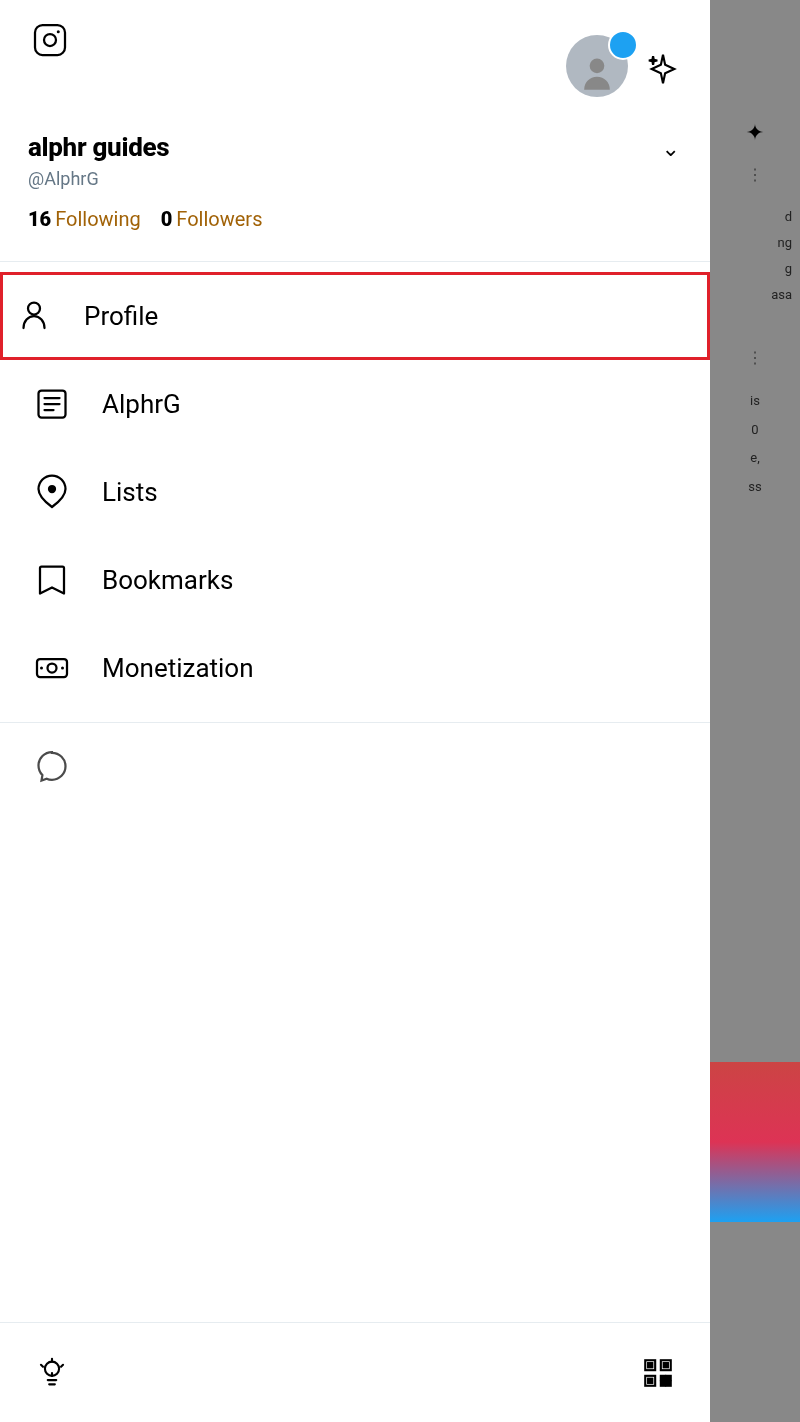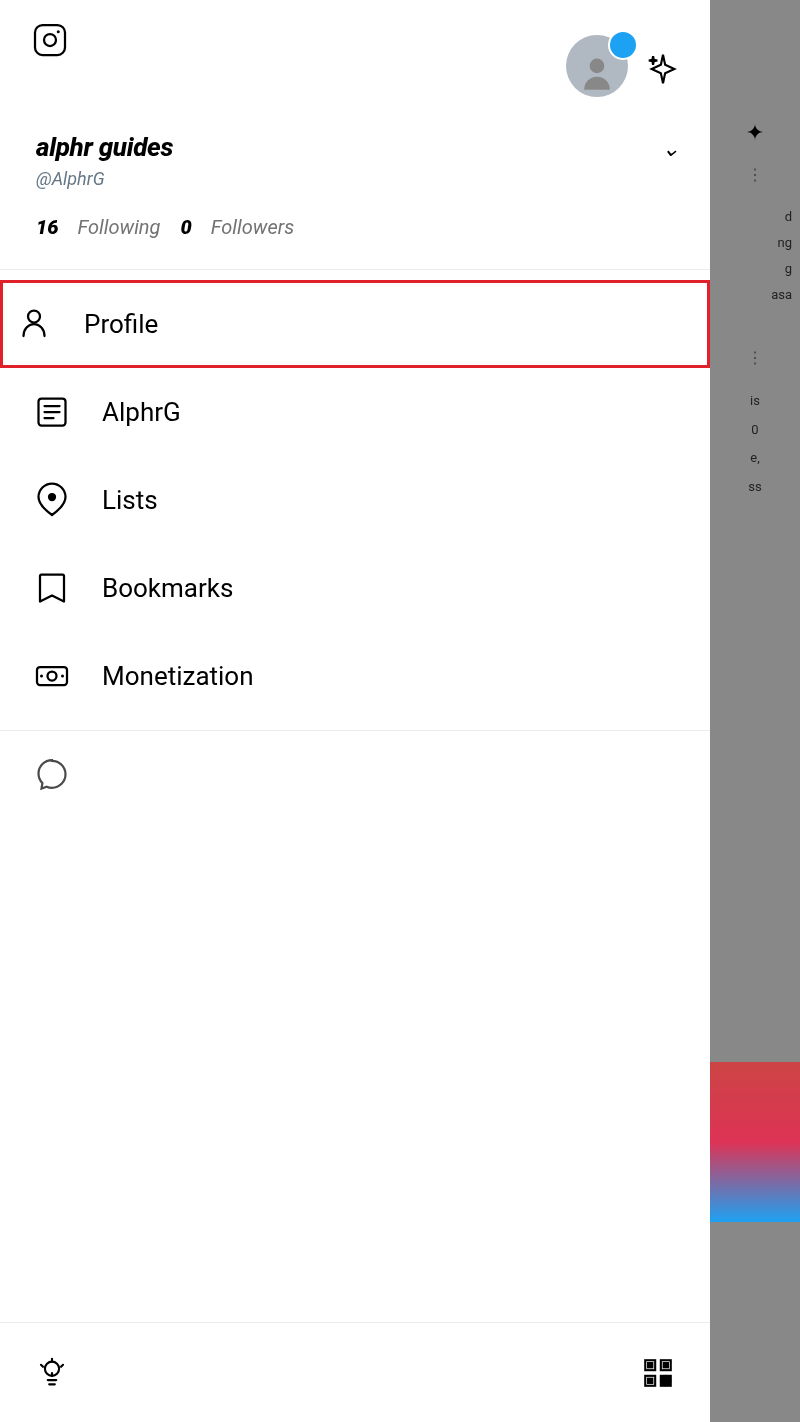--- a/index.html
+++ b/index.html
@@ -46,22 +46,21 @@
     .instagram-icon {
       width: 40px;
       height: 40px;
       display: flex;
       align-items: center;
       justify-content: center;
     }
 
     
     .profile-section {
-      padding: 20px 30px 30px 36px;
-      font-style: italic;
+      padding: 20px 30px 30px 28px;
     }
 
     .profile-header {
       display: flex;
       align-items: flex-start;
       justify-content: space-between;
       margin-bottom: 6px;
     }
 
     .profile-name {
@@ -73,43 +72,43 @@
 
     .chevron-icon {
       font-size: 22px;
       color: #000;
       margin-top: 4px;
     }
 
     .profile-handle {
       font-size: 18px;
       color: #657786;
-      margin-bottom: 26px;
+      margin-bottom: 18px;
     }
 
     .stats-row {
       display: flex;
       align-items: center;
       gap: 20px;
     }
 
     .stat-item {
       display: flex;
       align-items: flex-end;
-      gap: 19px;
+      gap: 4px;
       font-size: 20px;
     }
 
     .stat-number {
       font-weight: 900;
       color: #000;
     }
 
     .stat-label {
-      color: #737373;
+      color: #a16207;
       font-weight: 400;
     }
 
     
     .avatar-area {
       display: flex;
       align-items: center;
       gap: 5px;
       margin-top: 10px;
     }

